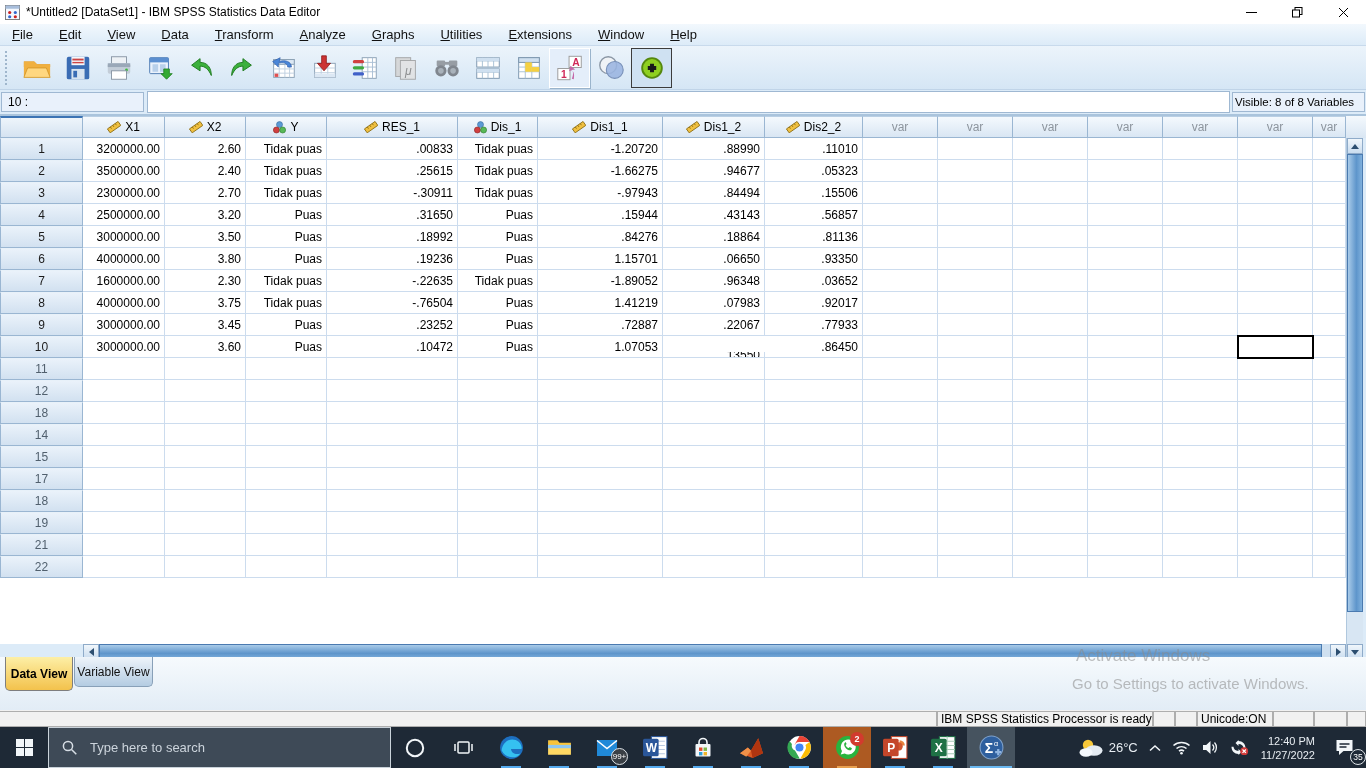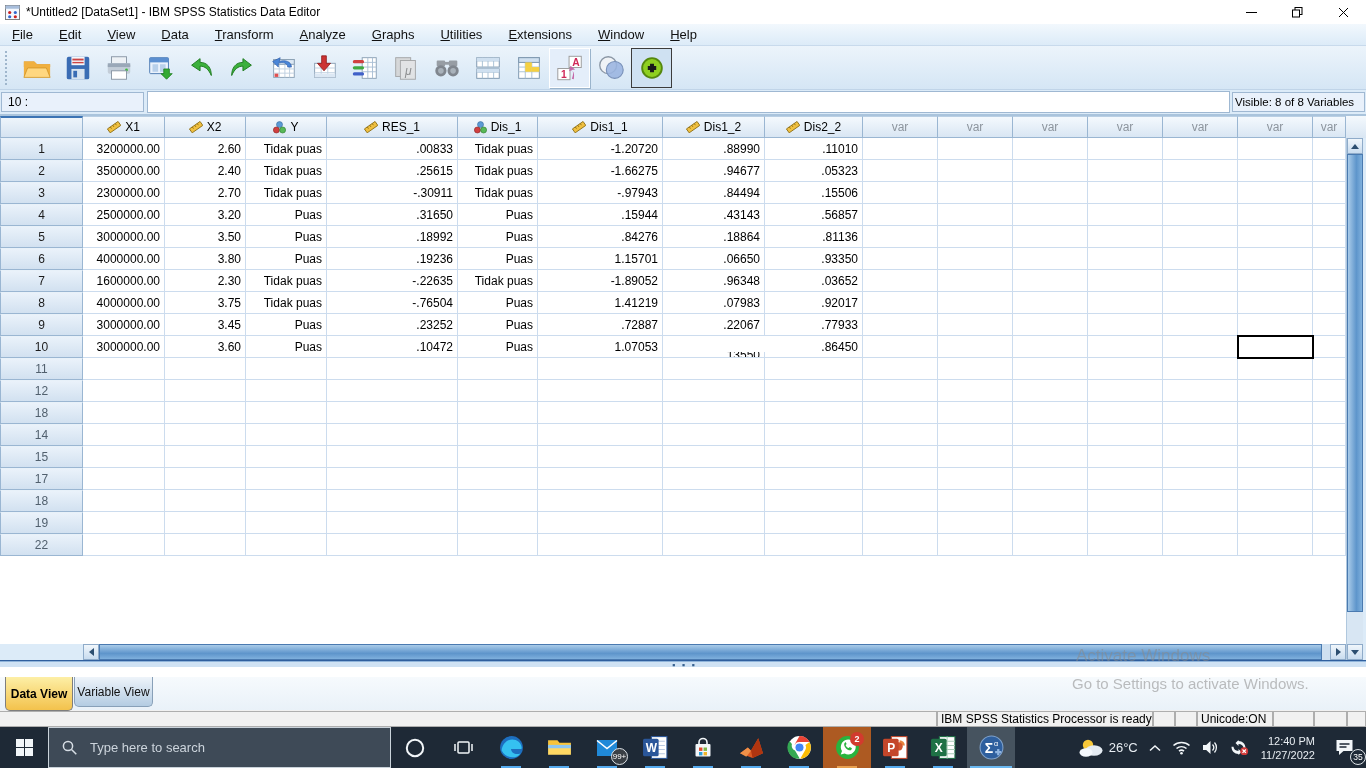--- a/index.html
+++ b/index.html
@@ -55,21 +55,21 @@
   .htrack{flex:1;background:#cfe0f0;display:flex}
   .hthumb{width:calc(100% - 8px);height:100%;background:linear-gradient(#a9cbe9,#5e95cb 60%,#7fb0dd);border:1px solid #4a7ab0;box-sizing:border-box}
   .tri-up{width:0;height:0;border-left:4px solid transparent;border-right:4px solid transparent;border-bottom:5px solid #2c4e70}
   .tri-down{width:0;height:0;border-left:4px solid transparent;border-right:4px solid transparent;border-top:5px solid #2c4e70}
   .tri-left{width:0;height:0;border-top:4px solid transparent;border-bottom:4px solid transparent;border-right:5px solid #2c4e70}
   .tri-right{width:0;height:0;border-top:4px solid transparent;border-bottom:4px solid transparent;border-left:5px solid #2c4e70}
 
   
   .splitter{position:absolute;top:660px;left:0;width:100%;height:7px;background:#cfe2f4;border-top:1px solid #2f5f9e;box-shadow:inset 0 1px 0 #8fb4da;box-sizing:border-box}
   .splitter .dots{position:absolute;left:672px;top:-1px;font-size:9px;letter-spacing:2px;color:#35608f}
-  .tabstrip{position:absolute;top:677px;left:0;width:100%;height:58px;background:linear-gradient(#f6fafd,#e0ebf5)}
+  .tabstrip{position:absolute;top:657px;left:0;width:100%;height:58px;background:linear-gradient(#f6fafd,#e0ebf5)}
   .tab{position:absolute;top:0;display:flex;align-items:center;justify-content:center;font-size:12px;border:1px solid #7e7e7e;border-top:none;border-radius:0 0 5px 5px;box-sizing:border-box;white-space:nowrap}
   .tab.active{left:5px;width:68px;height:34px;background:linear-gradient(#fdefa6,#f3c24c);font-weight:bold;z-index:2;color:#000}
   .tab.inactive{left:74px;width:79px;height:30px;background:linear-gradient(#eef4fa,#b4cce2);border-color:#88a0b8;color:#111}
 
   
   .watermark1{position:absolute;left:1076px;top:646px;font-size:17px;color:#8a8a8a;opacity:.55;z-index:4;pointer-events:none}
   .watermark2{position:absolute;left:1072px;top:675px;font-size:15px;color:#8a8a8a;opacity:.55;z-index:4;pointer-events:none}
 
   
   .statusbar{position:absolute;top:710px;left:0;width:100%;height:17px;background:#f1f1f1;display:flex;font-size:12px;color:#000;box-sizing:border-box}
@@ -721,20 +721,38 @@
         <div class="cell" style="width: 98px;"></div>
         <div class="cell" style="width: 75px;"></div>
         <div class="cell" style="width: 75px;"></div>
         <div class="cell" style="width: 75px;"></div>
         <div class="cell" style="width: 75px;"></div>
         <div class="cell" style="width: 75px;"></div>
         <div class="cell" style="width: 75px;"></div>
         <div class="cell" style="width: 33px;"></div>
       </div>
       <div class="grow">
+        <div class="rownum dim">21</div>
+        <div class="cell" style="width: 82px;"></div>
+        <div class="cell" style="width: 81px;"></div>
+        <div class="cell" style="width: 81px;"></div>
+        <div class="cell" style="width: 131px;"></div>
+        <div class="cell" style="width: 80px;"></div>
+        <div class="cell" style="width: 125px;"></div>
+        <div class="cell" style="width: 102px;"></div>
+        <div class="cell" style="width: 98px;"></div>
+        <div class="cell" style="width: 75px;"></div>
+        <div class="cell" style="width: 75px;"></div>
+        <div class="cell" style="width: 75px;"></div>
+        <div class="cell" style="width: 75px;"></div>
+        <div class="cell" style="width: 75px;"></div>
+        <div class="cell" style="width: 75px;"></div>
+        <div class="cell" style="width: 33px;"></div>
+      </div>
+      <div class="grow">
         <div class="rownum dim">22</div>
         <div class="cell" style="width: 82px;"></div>
         <div class="cell" style="width: 81px;"></div>
         <div class="cell" style="width: 81px;"></div>
         <div class="cell" style="width: 131px;"></div>
         <div class="cell" style="width: 80px;"></div>
         <div class="cell" style="width: 125px;"></div>
         <div class="cell" style="width: 102px;"></div>
         <div class="cell" style="width: 98px;"></div>
         <div class="cell" style="width: 75px;"></div>

